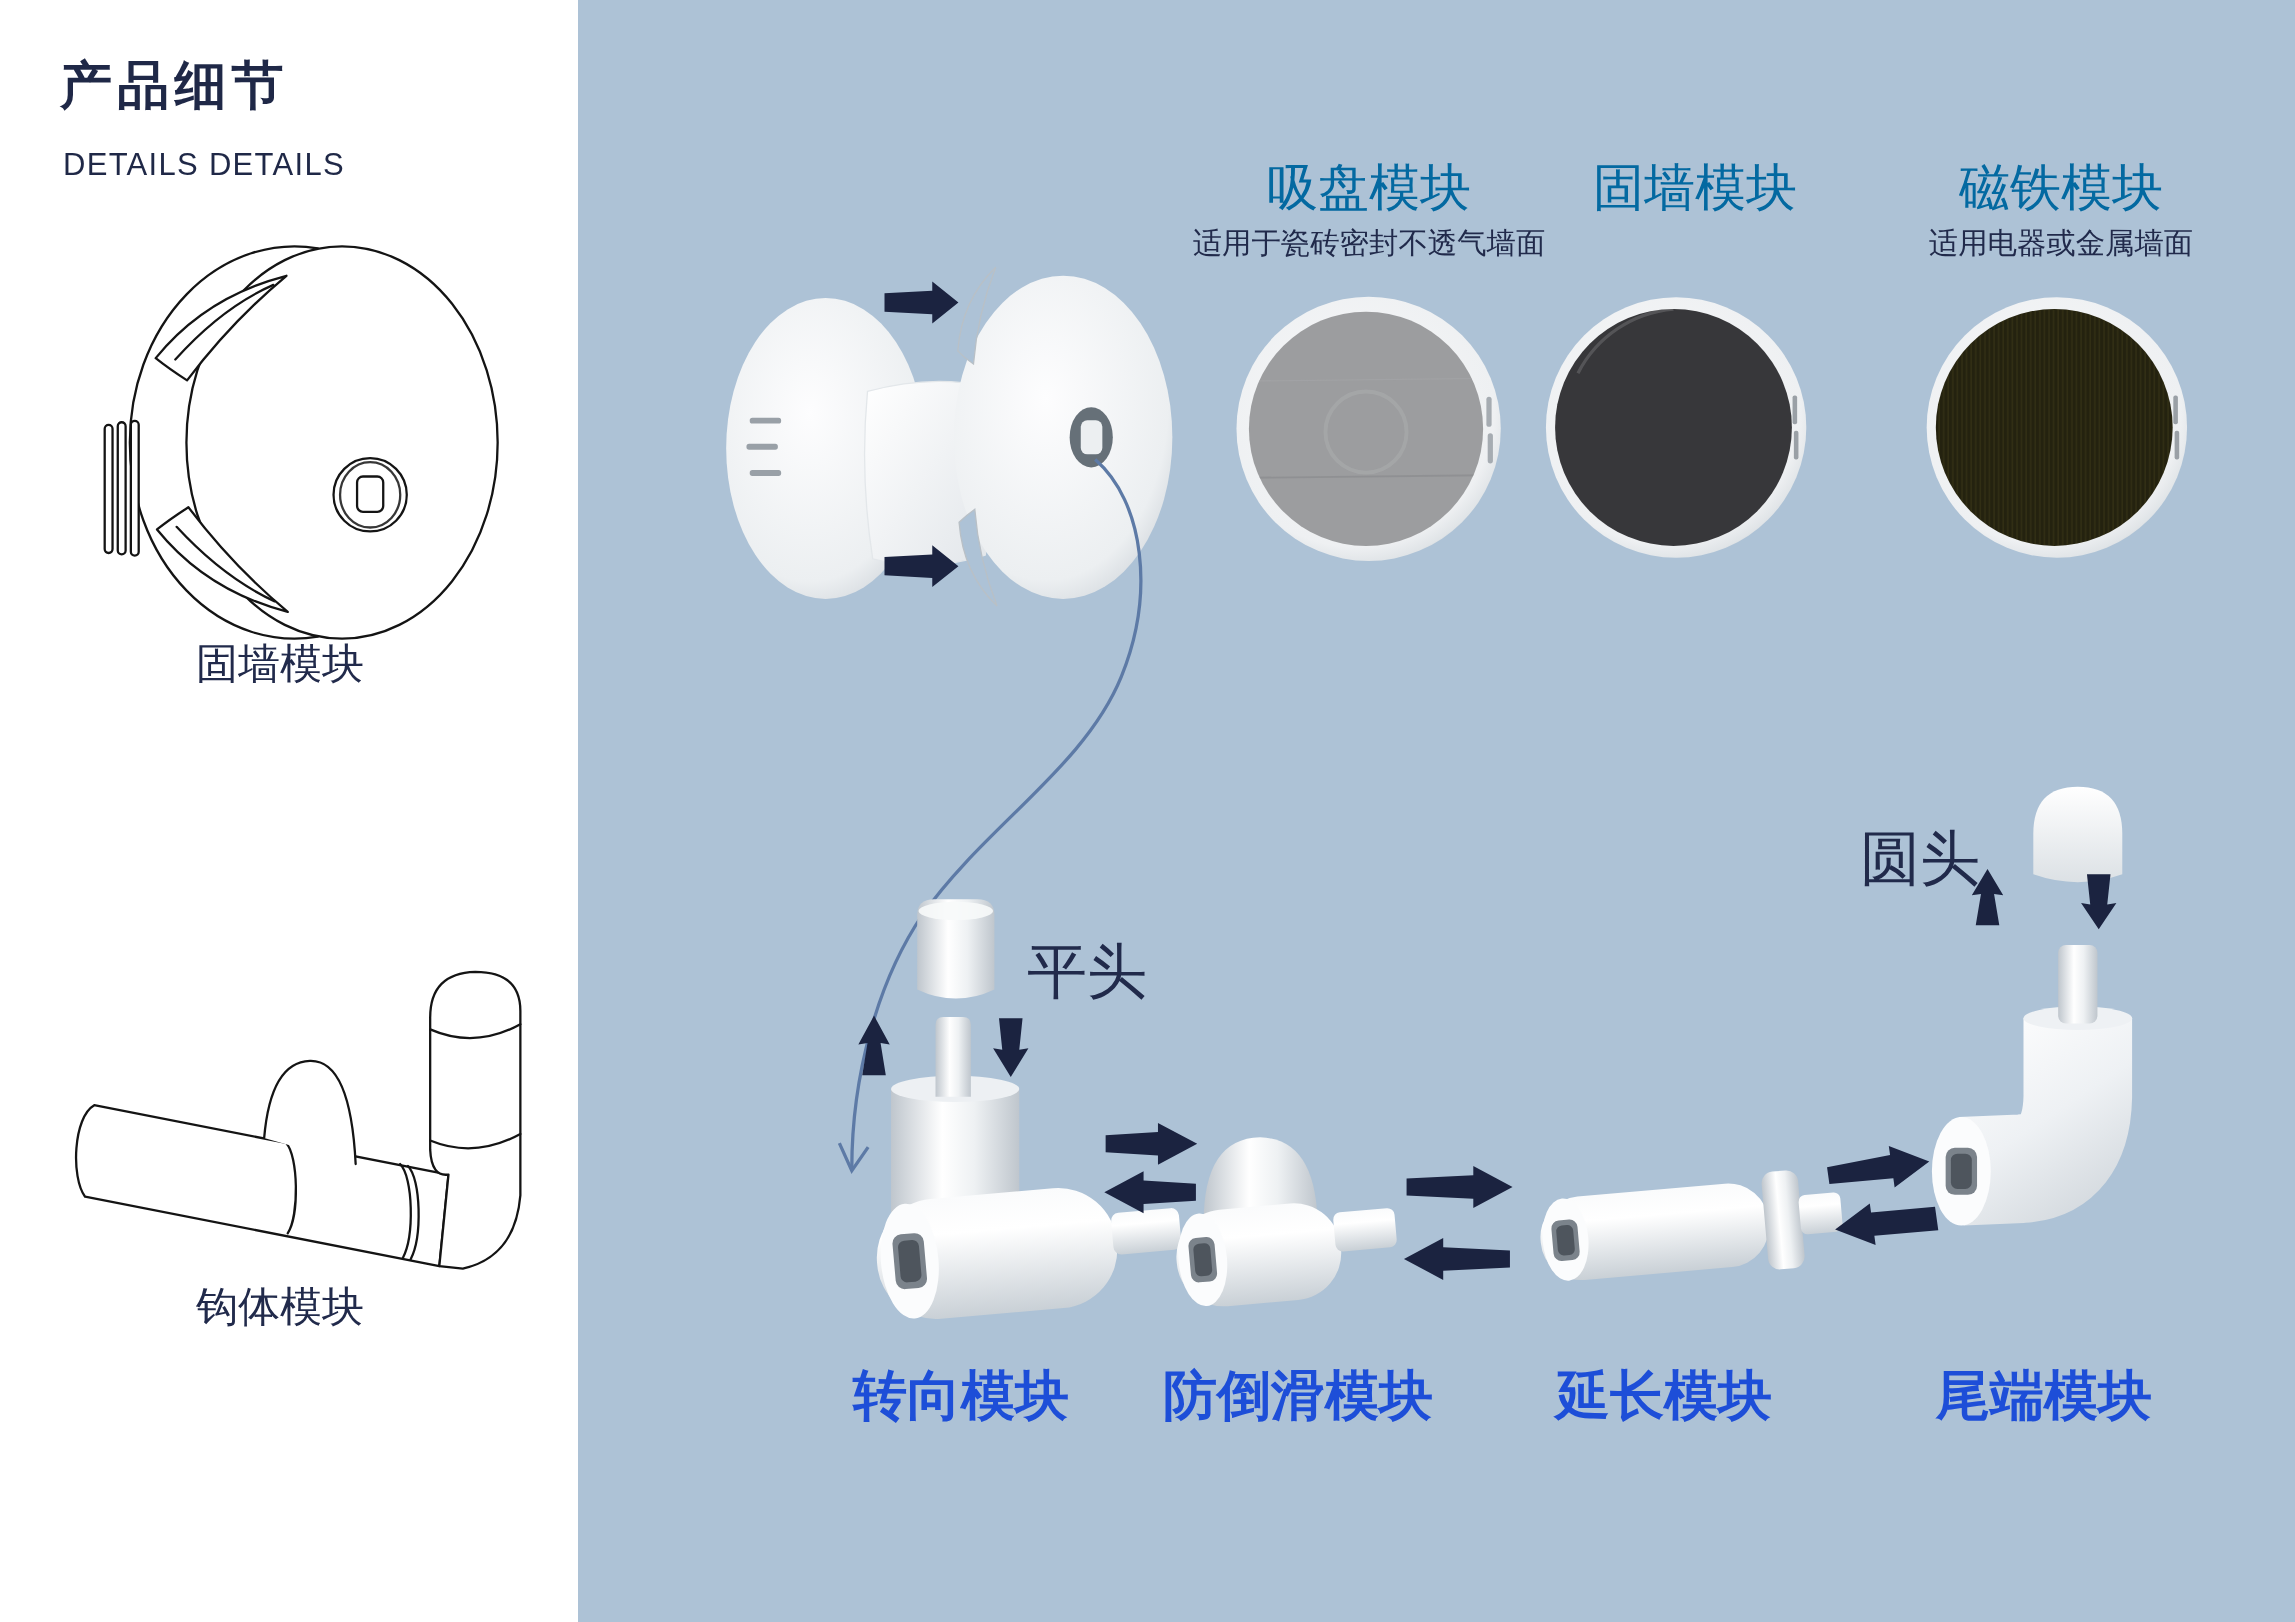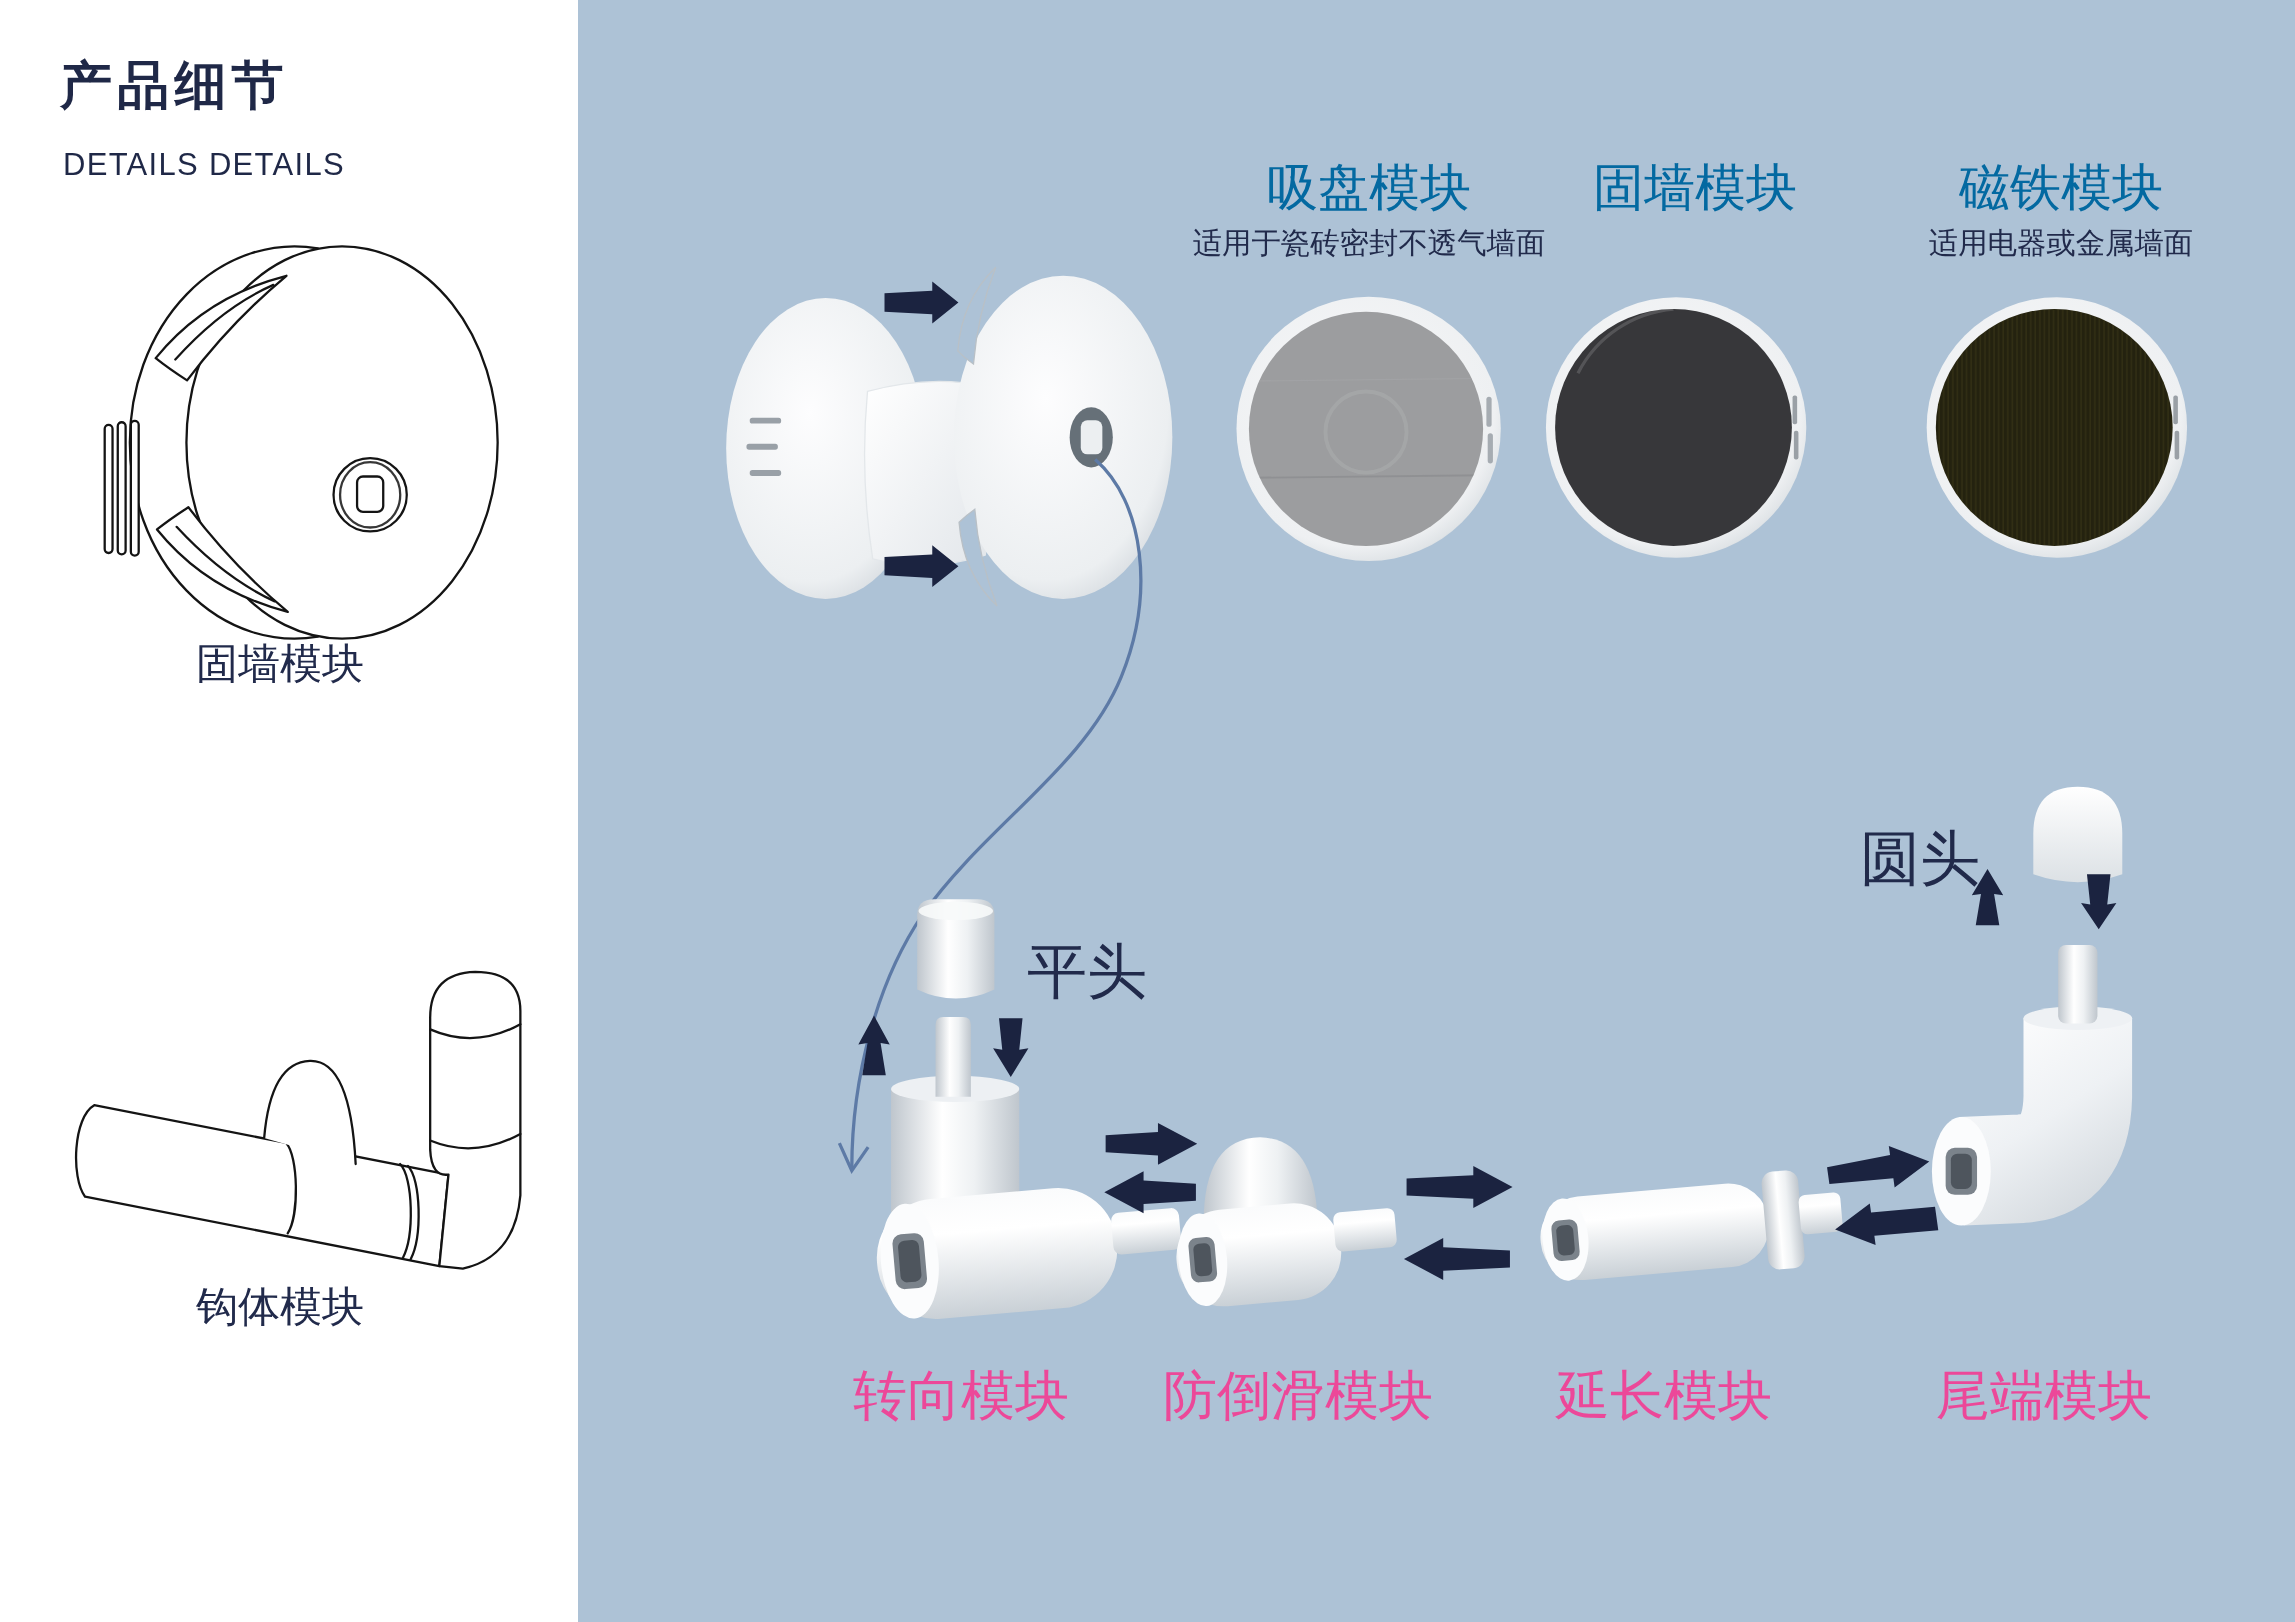--- a/index.html
+++ b/index.html
@@ -6,21 +6,21 @@
   body{width:2295px;height:1623px;overflow:hidden;background:#ffffff;
        font-family:"Liberation Sans","DejaVu Sans",sans-serif;}
   #canvas{position:relative;width:2295px;height:1623px;background:#ffffff;}
   .blue-panel{position:absolute;left:578px;top:0;width:1717px;height:1623px;background:#adc2d6;}
   .abs{position:absolute;}
   .title-cn{left:60px;top:51px;font-size:52px;font-weight:900;letter-spacing:5.2px;color:#1f2847;}
   .title-en{left:63px;top:147px;font-size:31px;font-weight:400;letter-spacing:1.3px;color:#1f2847;}
   .part-label{font-size:42px;font-weight:500;color:#212a4b;}
   .mod-name{width:458px;text-align:center;font-size:51px;font-weight:500;color:#0369a1;margin-top:9px;}
   .mod-desc{width:458px;text-align:center;font-size:29.4px;font-weight:400;color:#212a4b;}
-  .chain-label{font-size:54px;font-weight:400;color:#ec4899;}
+  .chain-label{font-size:54px;font-weight:700;color:#1d4ed8;}
   .head-label{font-size:60px;font-weight:500;color:#212a4b;}
   svg{position:absolute;overflow:visible;}
 </style>
 </head>
 <body>
 
 <div id="canvas">
 
   <div class="blue-panel"></div>
 

